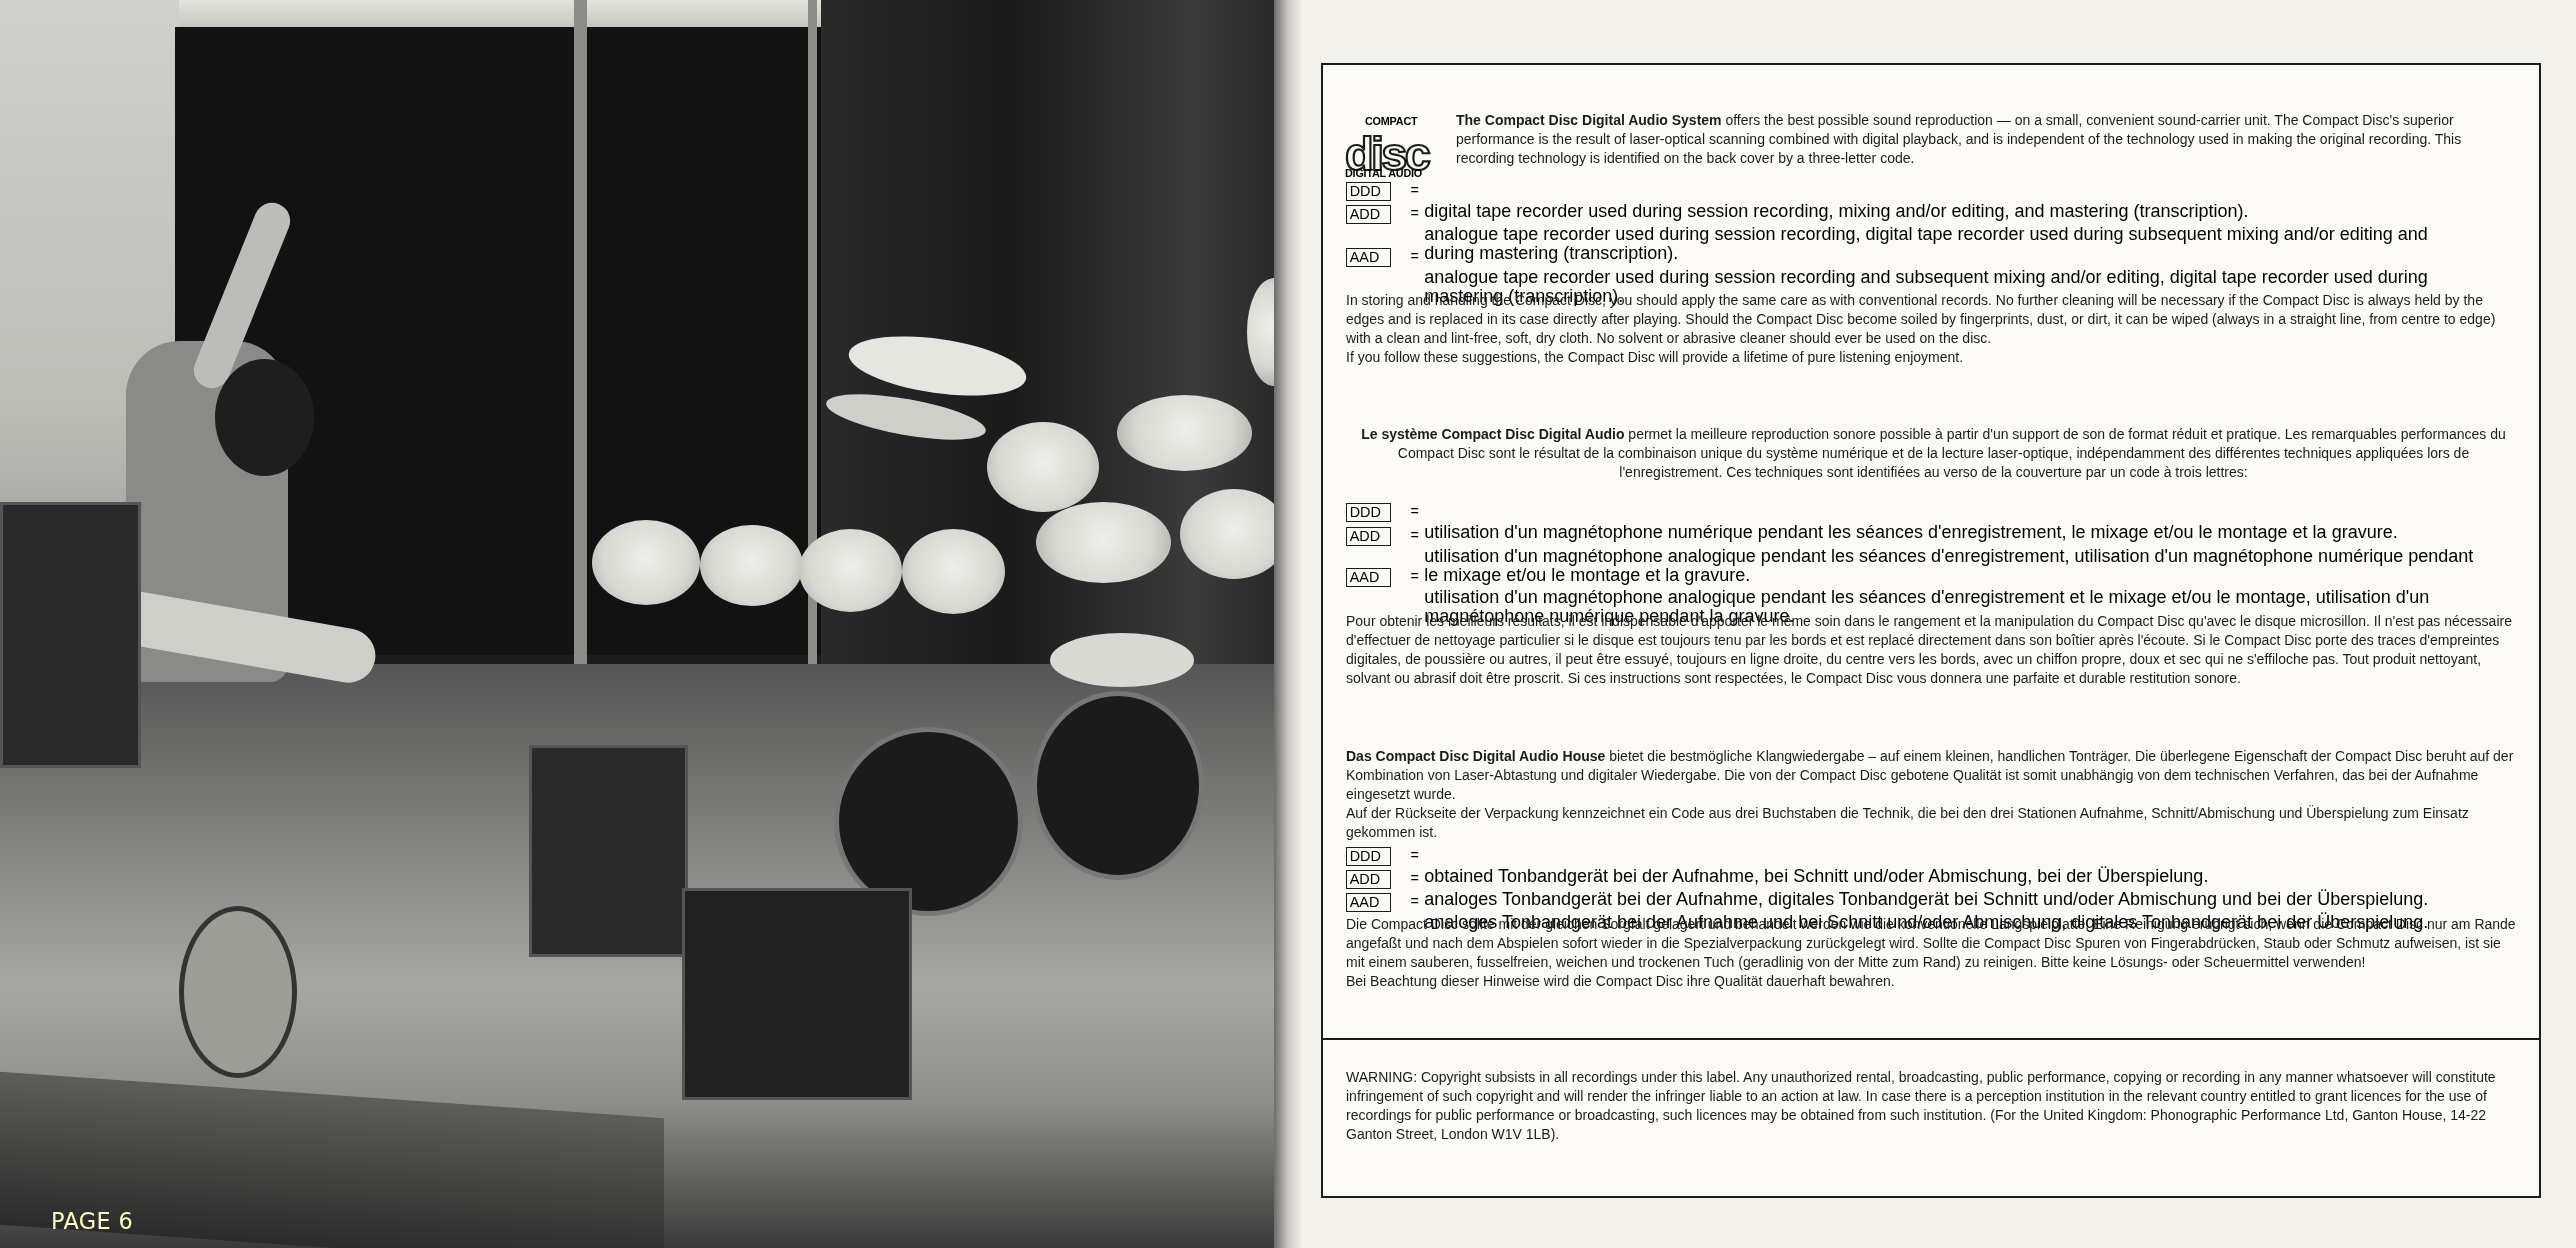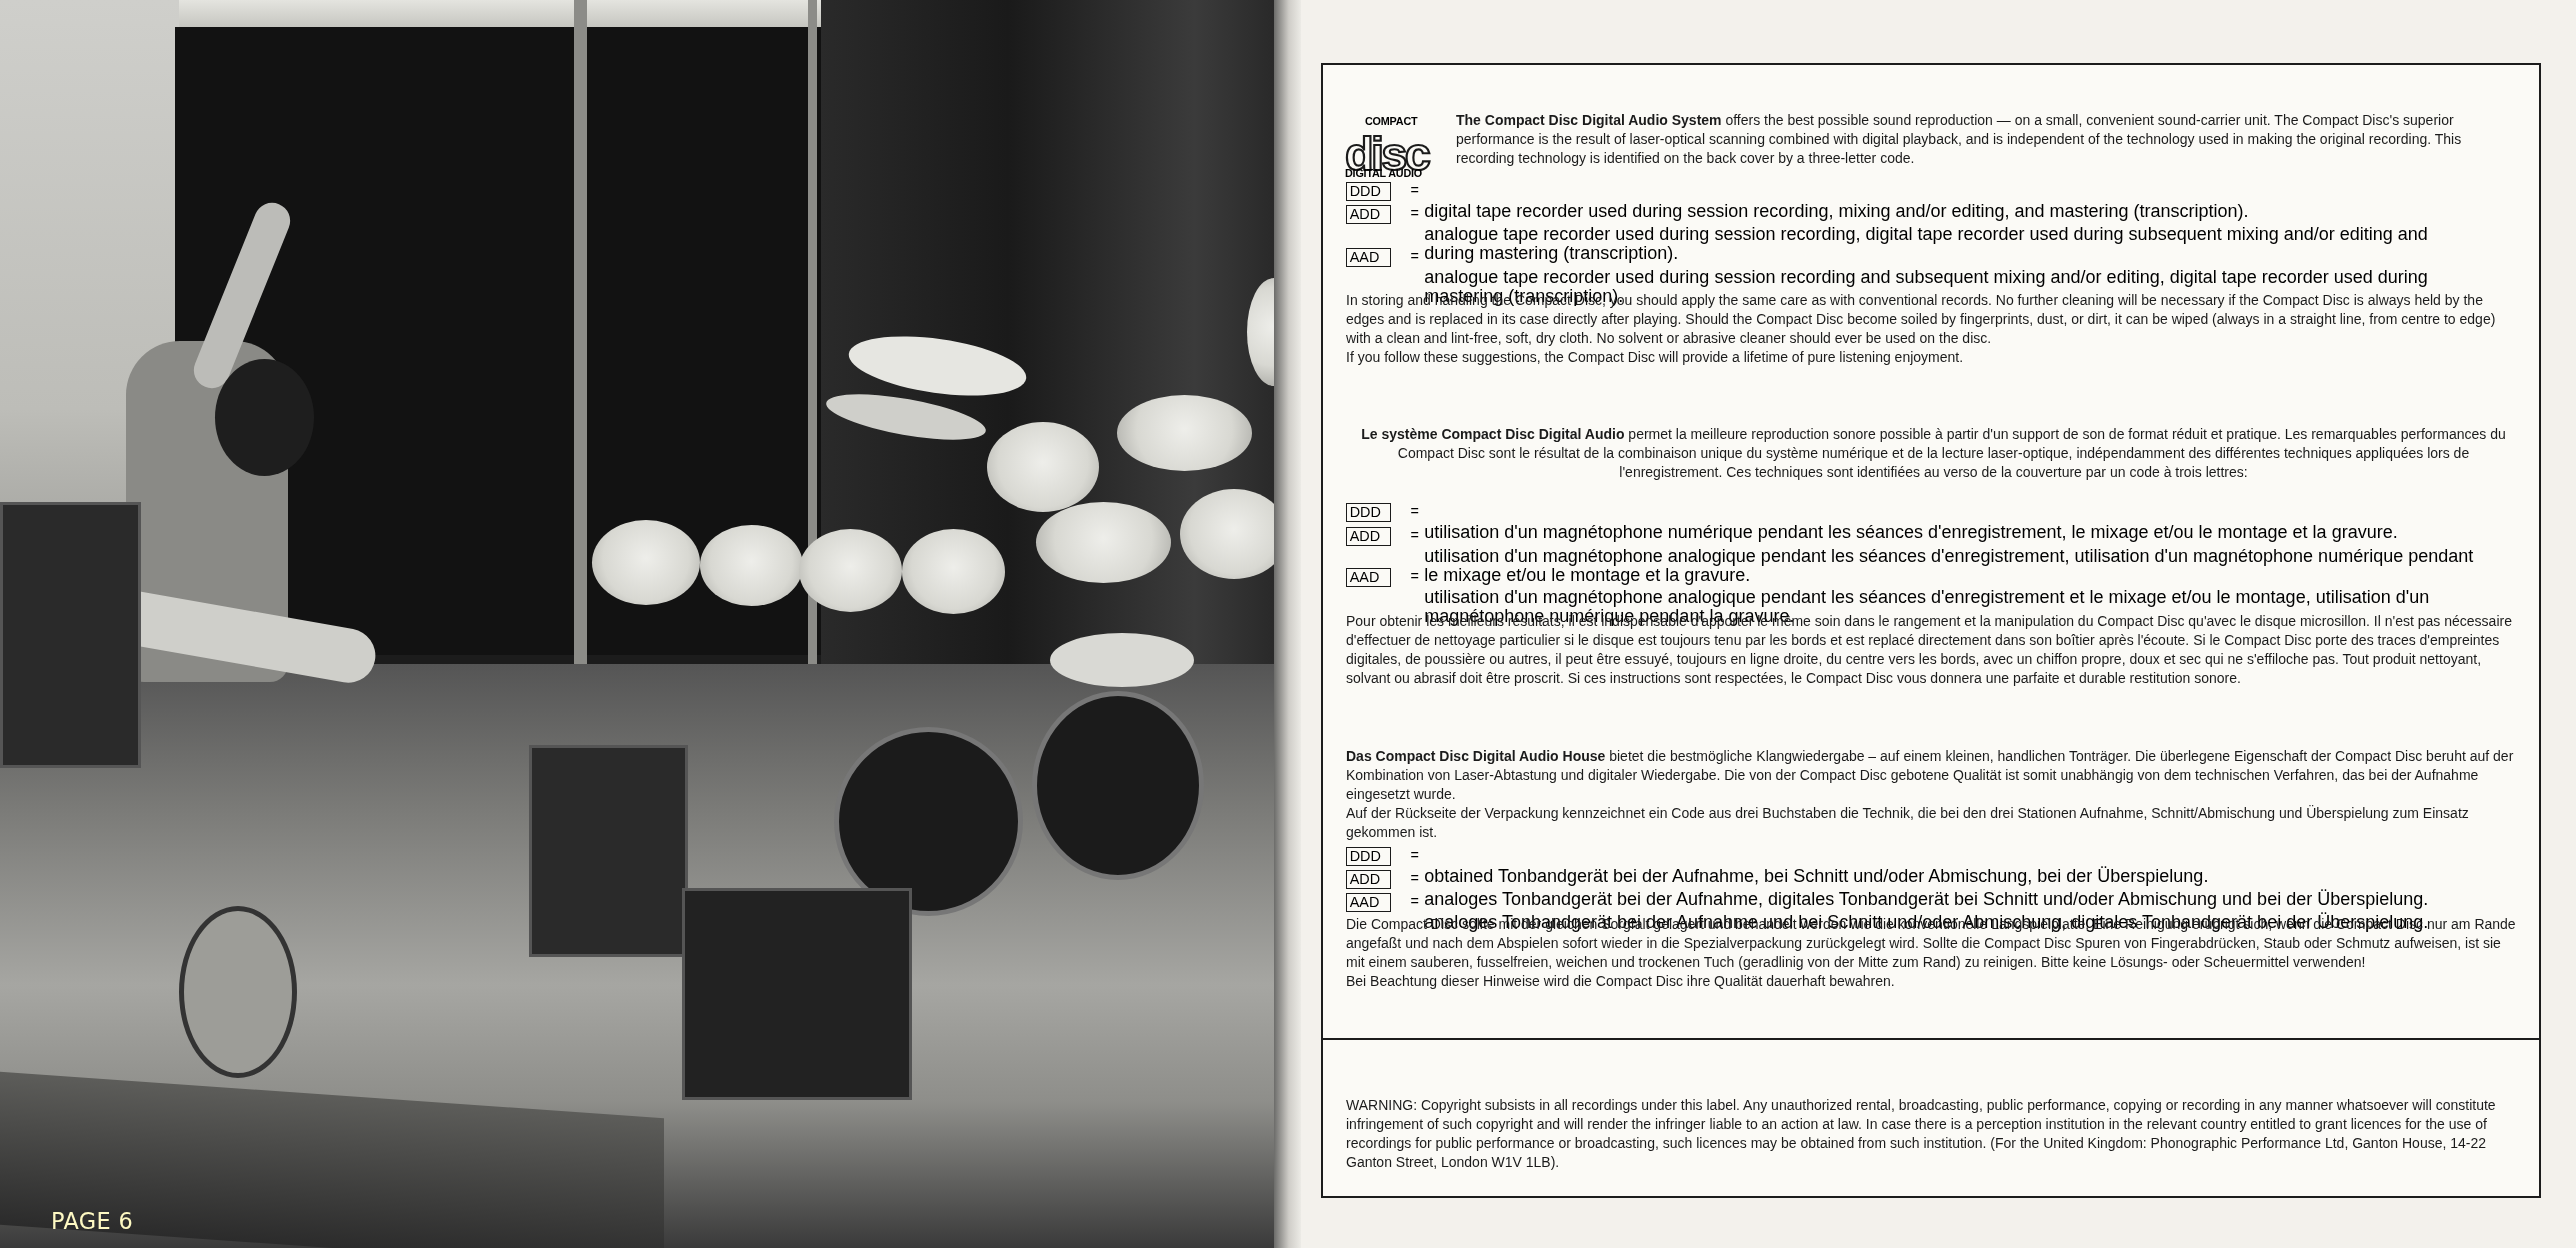--- a/index.html
+++ b/index.html
@@ -153,16 +153,16 @@
 <div class="code-row" style="left:1346px;top:893px;width:1175px;">
   <span class="code">AAD</span>
     <span class="eq">=</span>
   <span class="def">analoges Tonbandgerät bei der Aufnahme und bei Schnitt und/oder Abmischung, digitales Tonbandgerät bei der Überspielung.</span>
 </div>
 <div class="text" style="left:1346px;top:915px;width:1175px;">
   <p>Die Compact Disc sollte mit der gleichen Sorgfalt gelagert und behandelt werden wie die konventionelle Langspielplatte. Eine Reinigung erübrigt sich, wenn die Compact Disc nur am Rande angefaßt und nach dem Abspielen sofort wieder in die Spezialverpackung zurückgelegt wird. Sollte die Compact Disc Spuren von Fingerabdrücken, Staub oder Schmutz aufweisen, ist sie mit einem sauberen, fusselfreien, weichen und trockenen Tuch (geradlinig von der Mitte zum Rand) zu reinigen. Bitte keine Lösungs- oder Scheuermittel verwenden!</p>
   <p>Bei Beachtung dieser Hinweise wird die Compact Disc ihre Qualität dauerhaft bewahren.</p>
 </div>
 
-<div class="text" style="left:1346px;top:1068px;width:1175px;margin-top:28px;">
+<div class="text" style="left:1346px;top:1068px;width:1175px;">
   <p>WARNING: Copyright subsists in all recordings under this label. Any unauthorized rental, broadcasting, public performance, copying or recording in any manner whatsoever will constitute infringement of such copyright and will render the infringer liable to an action at law. In case there is a perception institution in the relevant country entitled to grant licences for the use of recordings for public performance or broadcasting, such licences may be obtained from such institution. (For the United Kingdom: Phonographic Performance Ltd, Ganton House, 14-22 Ganton Street, London W1V 1LB).</p>
 </div>
 
 
 </body></html>

